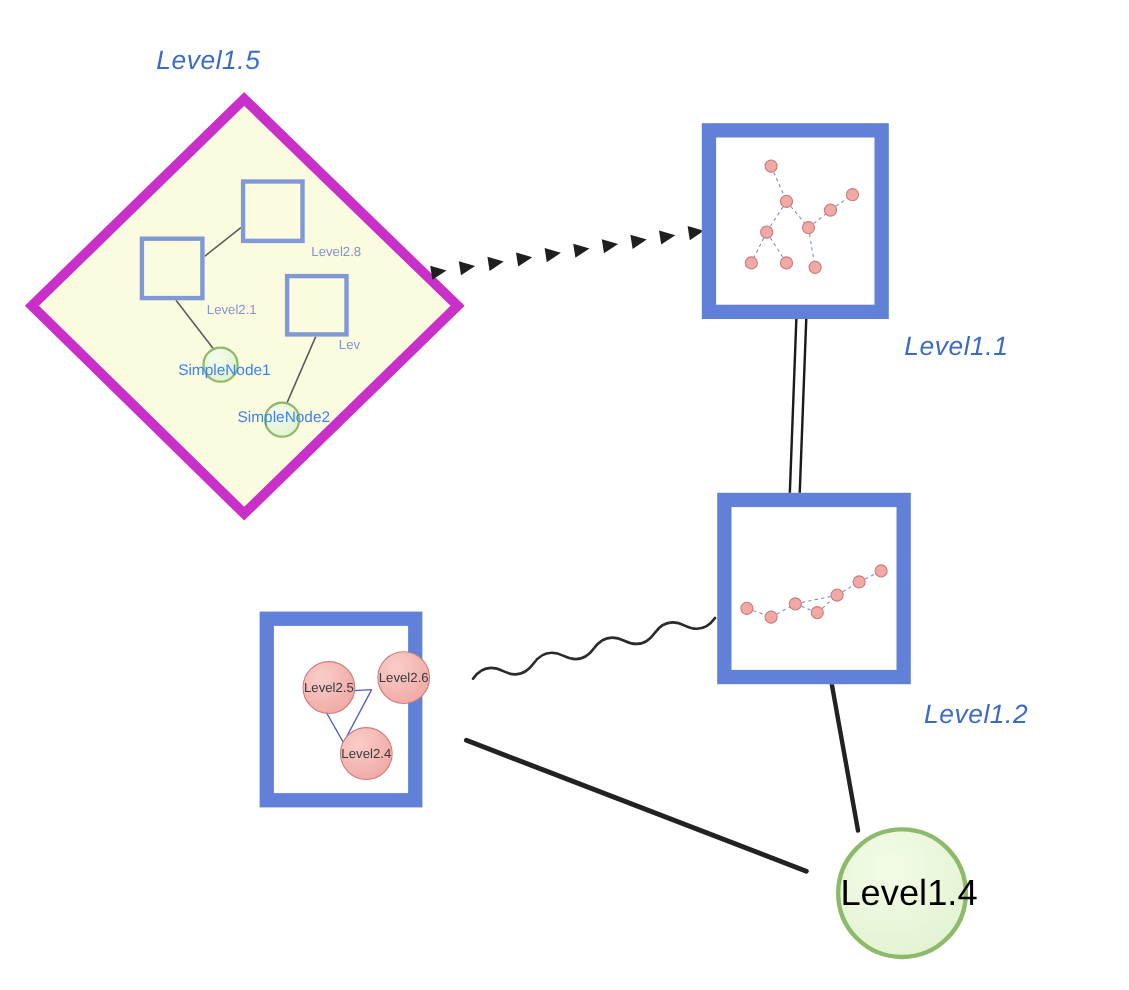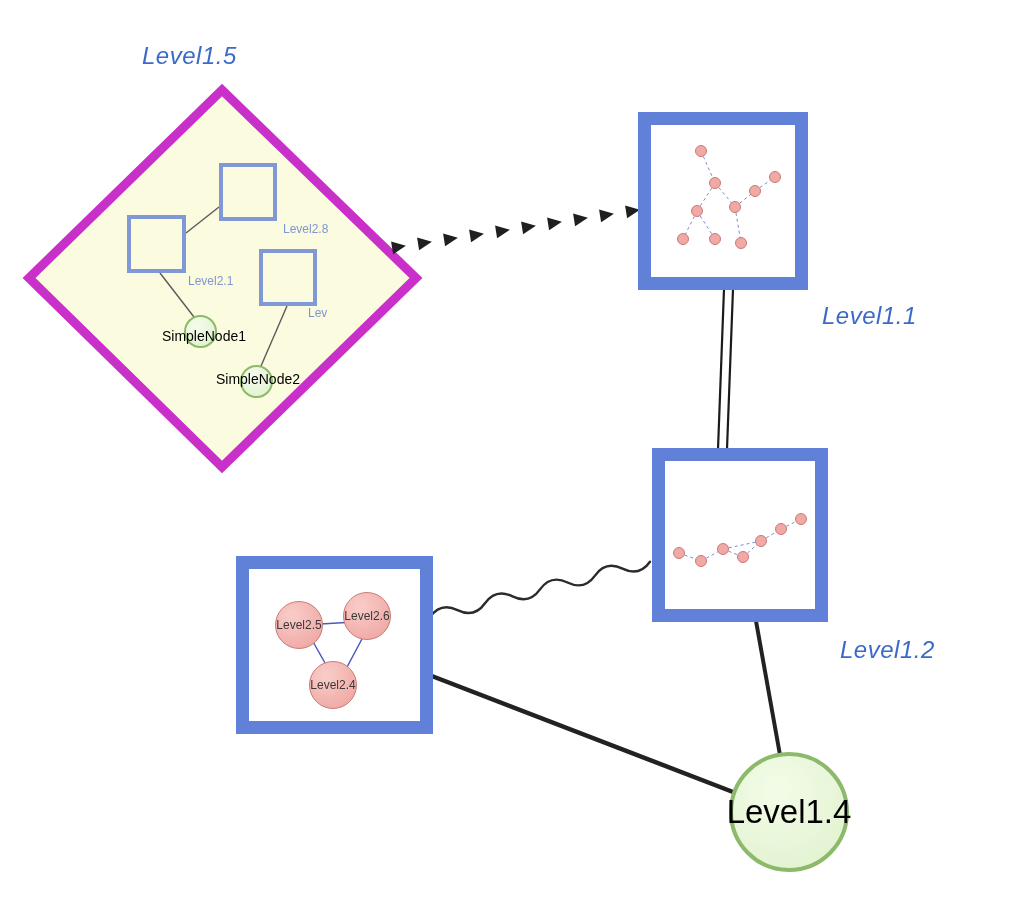--- a/index.html
+++ b/index.html
@@ -38,36 +38,36 @@
   .inner-label{
     position:absolute;z-index:4;color:var(--inner_label_blue);
     font-size:12px;white-space:nowrap;
   }
   .small-green{
     position:absolute;z-index:3;border:2px solid var(--green_border);border-radius:50%;
     background:radial-gradient(circle at 35% 30%, #f3fbea 10%, var(--green_fill) 75%);
     box-sizing:border-box;
   }
   .node-label-black{
-    position:absolute;z-index:4;color:#000000;font-size:14px;
+    position:absolute;z-index:4;color:#3b82f6;font-size:14px;
     transform:translate(-50%,-50%);white-space:nowrap;
   }
   .pink-circle{
     position:absolute;border-radius:50%;box-sizing:border-box;
     background:radial-gradient(circle at 35% 30%, #f8c9c5 10%, var(--pink_fill) 80%);
     border:1.5px solid var(--pink_border);
     display:flex;align-items:center;justify-content:center;overflow:hidden;
     font-size:12px;color:#3a3a3a;white-space:nowrap;
   }
   .level14{
     position:absolute;z-index:2;border-radius:50%;box-sizing:border-box;
     border:4px solid var(--green_border);
     background:radial-gradient(circle at 40% 30%, #f1fbe5 10%, var(--green_fill) 80%);
-    display:flex;align-items:center;justify-content:center;
-    font-size:33px;color:#000;white-space:nowrap;overflow:visible;
+    display:flex;align-items:center;justify-content:flex-start;
+    font-size:33px;color:#000;white-space:nowrap;overflow:visible;margin-left:31px;
   }
   .diamond{fill:var(--diamond_fill);stroke:var(--diamond_border);stroke-width:9;}
   .inner-edge{stroke:#5a5a5a;stroke-width:1.4;}
   .edge-thin{stroke:#1b1b1b;stroke-width:2.2;}
   .edge-wavy{stroke:#2b2b2b;stroke-width:2.4;fill:none;stroke-linecap:round;}
   .edge-thick4{stroke:var(--edge_dark);stroke-width:4;stroke-linecap:round;}
   .edge-thick5{stroke:var(--edge_dark);stroke-width:4.5;stroke-linecap:round;}
   .mini-edge{stroke:var(--mini_edge_blue);stroke-width:1;stroke-dasharray:3 3;fill:none;}
   .mini-node{fill:var(--pink_fill);stroke:var(--pink_border);stroke-width:1;}
   .tri-edge{stroke:#4a58c4;stroke-width:1.5;}
@@ -170,21 +170,21 @@
         <circle class="mini-node" cx="36" cy="100" r="5.5"></circle>
         <circle class="mini-node" cx="58" cy="88" r="5.5"></circle>
         <circle class="mini-node" cx="78" cy="96" r="5.5"></circle>
         <circle class="mini-node" cx="96" cy="80" r="5.5"></circle>
         <circle class="mini-node" cx="116" cy="68" r="5.5"></circle>
         <circle class="mini-node" cx="136" cy="58" r="5.5"></circle>
       </g>
     </svg>
   </div>
 
-  <div class="group-box" style="left:236px;top:556px;width:197px;height:178px">
+  <div class="group-box" style="left:236px;top:556px;width:148px;height:178px">
     <svg class="mini" viewBox="0 0 162 152">
       <line class="tri-edge" x1="50" y1="56" x2="118" y2="52"></line>
       <line class="tri-edge" x1="50" y1="56" x2="84" y2="116"></line>
       <line class="tri-edge" x1="118" y1="52" x2="84" y2="116"></line>
     </svg>
     <div class="pink-circle" style="left:26px;top:32px;width:48px;height:48px">
       <span>Level2.5</span>
     </div>
     <div class="pink-circle" style="left:94px;top:23px;width:48px;height:48px">
       <span>Level2.6</span>

